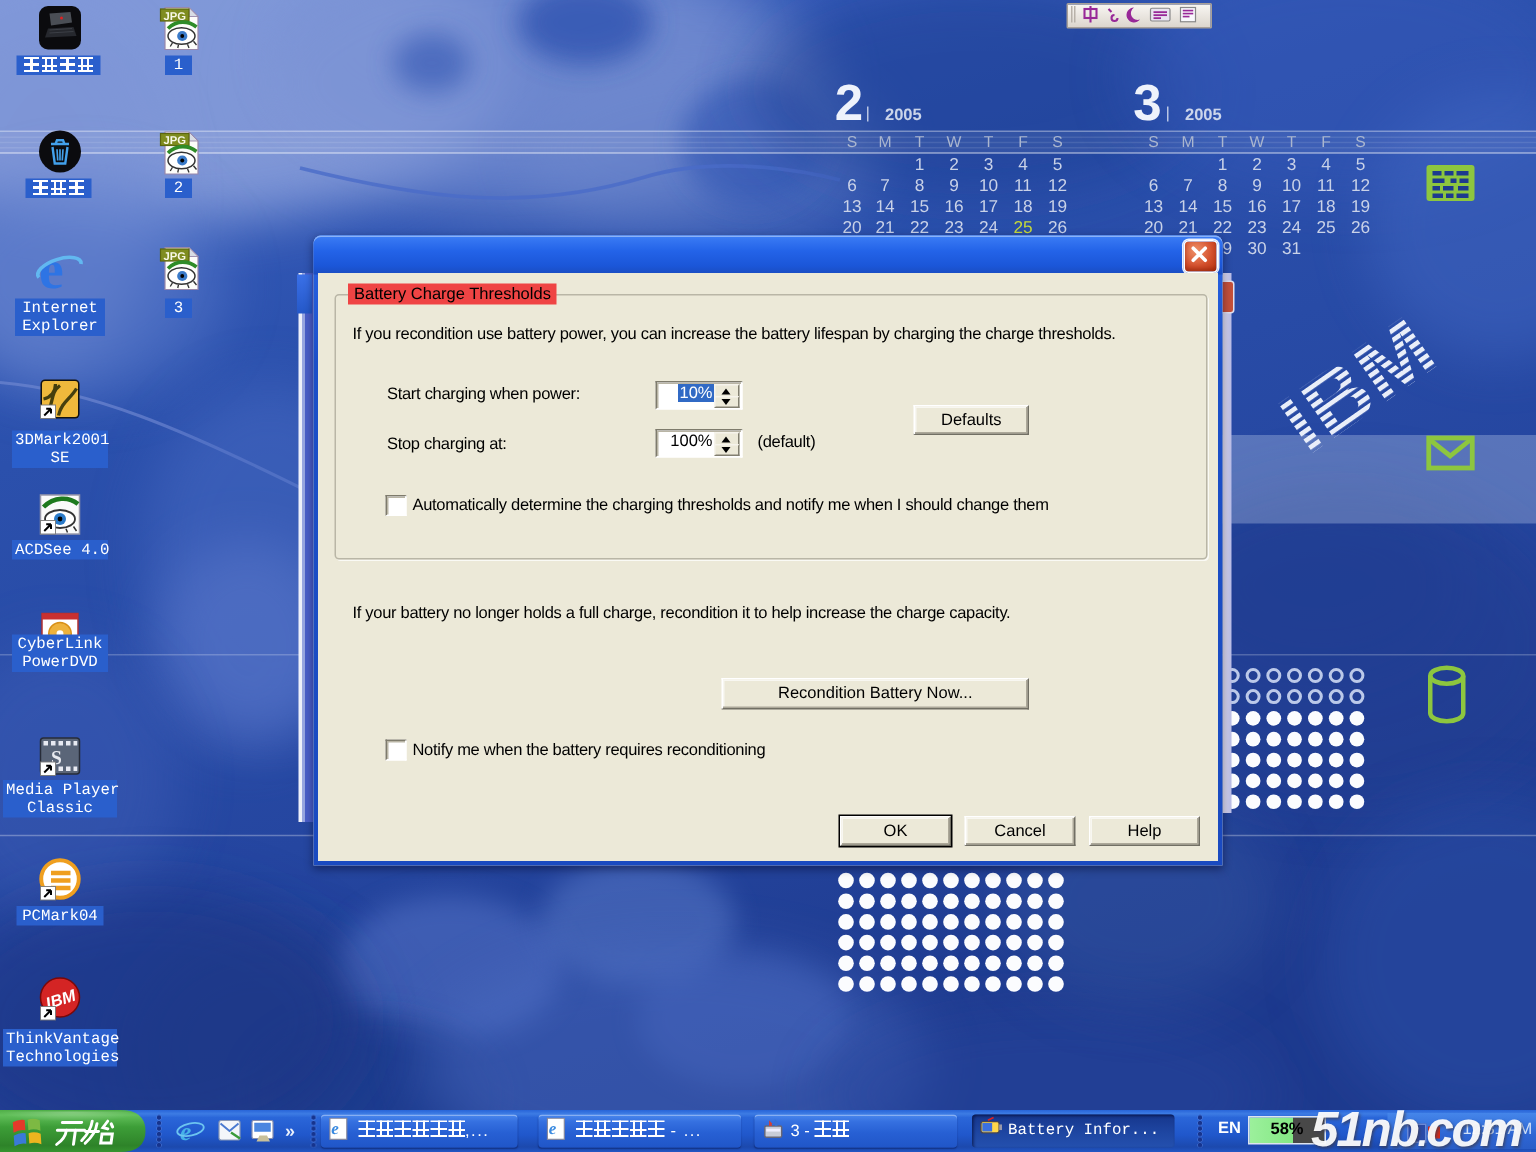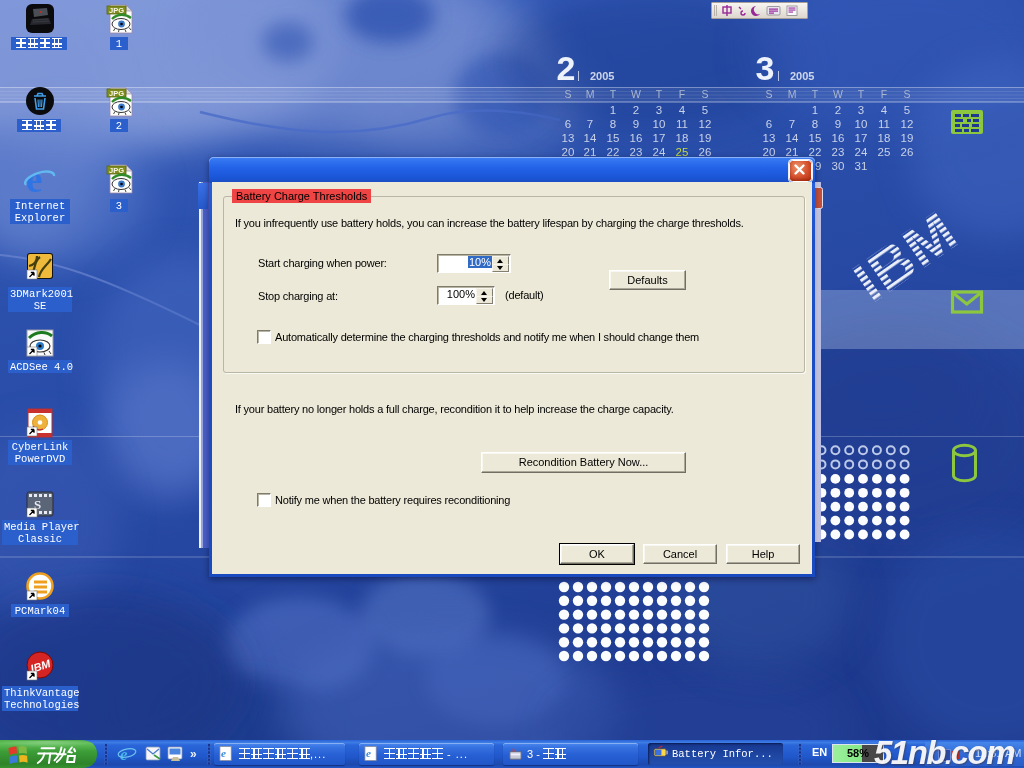--- a/index.html
+++ b/index.html
@@ -381,21 +381,21 @@
   <rect x="4" y="2" width="24" height="28" fill="#fff" stroke="#b03030" stroke-width="1"></rect>
   <rect x="4" y="2" width="24" height="4" fill="#c83030"></rect>
   <rect x="4" y="26" width="24" height="4" fill="#c83030"></rect>
   <circle cx="16" cy="15.5" r="7.5" fill="#eeb23c"></circle>
   <circle cx="16" cy="15.5" r="7.5" fill="none" stroke="#d89018" stroke-width="1"></circle>
   <circle cx="16" cy="15.5" r="2.3" fill="#fff"></circle>
   <path d="M9 19 a7.5 7.5 0 0 0 10 3" stroke="#c03030" stroke-width="1.4" fill="none"></path>
   <rect x="3" y="20" width="10" height="9" fill="#fff" stroke="#777" stroke-width="0.6"></rect>
   <path d="M5.5 27 L10 22.5 M10 22.5 L6.8 22.5 M10 22.5 L10 25.7" stroke="#000" stroke-width="1.3" fill="none"></path>
 </svg>
-<div class="lbl" style="left:8px;top:440px;width:60px;">CyberLink<br>PowerDVD</div>
+<div class="lbl" style="left:8px;top:423px;width:60px;">CyberLink<br>PowerDVD</div>
 
 <svg class="abs" style="left:24px;top:488px" width="32" height="32" viewBox="0 0 32 32">
   <rect x="3" y="4" width="26" height="24" rx="2" fill="#5a6578" stroke="#272c38" stroke-width="1"></rect>
   <g fill="#e8eaf2">
     <rect x="5" y="6" width="3" height="3"></rect>
         <rect x="10" y="6" width="3" height="3"></rect>
         <rect x="15" y="6" width="3" height="3"></rect>
         <rect x="20" y="6" width="3" height="3"></rect>
         <rect x="25" y="6" width="2.5" height="3"></rect>
     <rect x="5" y="23" width="3" height="3"></rect>
@@ -483,23 +483,23 @@
   <div class="abs" style="left:580px;top:3px;width:21px;height:20px;border-radius:3.5px;border:1px solid #fff;background:radial-gradient(circle at 35% 30%,#ee9068,#d4502c 55%,#b83512);box-shadow:0 0 0 1px rgba(255,255,255,.9),inset 0 -2px 3px rgba(120,20,0,.45);">
      <svg width="19" height="18" viewBox="0 0 19 18">
         <path d="M5.5 4.5 L13.5 12.5 M13.5 4.5 L5.5 12.5" stroke="#fff" stroke-width="2.4" stroke-linecap="round"></path>
       </svg>
   </div>
 
   <div class="abs" id="client" style="left:3px;top:25px;width:600px;height:392px;background:#ece9d8;font-size:11px;">
     <div class="grp" style="left:11px;top:14px;width:580px;height:175px;">
        <div class="grpcap">Battery Charge Thresholds</div>
     </div>
-    <div class="t11" style="left:23px;top:35px;">If you infrequently use battery holds, you can increase the battery lifespan by charging the charge thresholds.</div>
+    <div class="t11" style="left:23px;top:35px;">If you recondition use battery power, you can increase the battery lifespan by charging the charge thresholds.</div>
     <div class="t11" style="left:46px;top:75px;">Start charging when power:</div>
-    <div class="edit" style="left:225px;top:72px;width:56px;height:17px;padding-left:16px;">
+    <div class="edit" style="left:225px;top:72px;width:56px;height:17px;">
        <div class="abs" style="right:18px;top:1px;background:#316ac5;color:#fff;padding:0 1px;font-size:11px;">10%</div>
        <div class="spin" style="right:1px;top:1px;">
           <i></i>
         </div>
        <div class="spin" style="right:1px;top:8.5px;">
           <i class="dn"></i>
         </div>
     </div>
     <div class="btn" style="left:397px;top:88px;width:75px;height:18px;line-height:18px;">Defaults</div>
     <div class="t11" style="left:46px;top:108px;">Stop charging at:</div>

